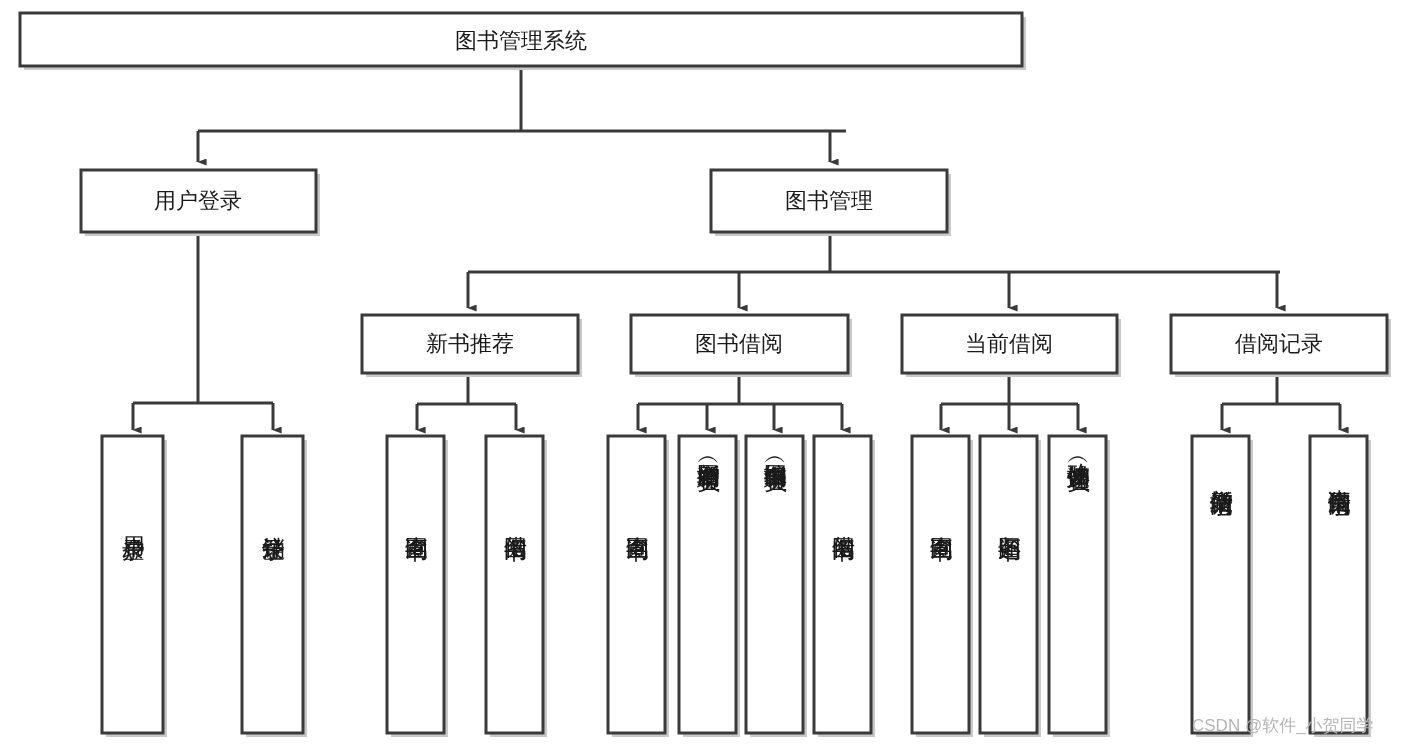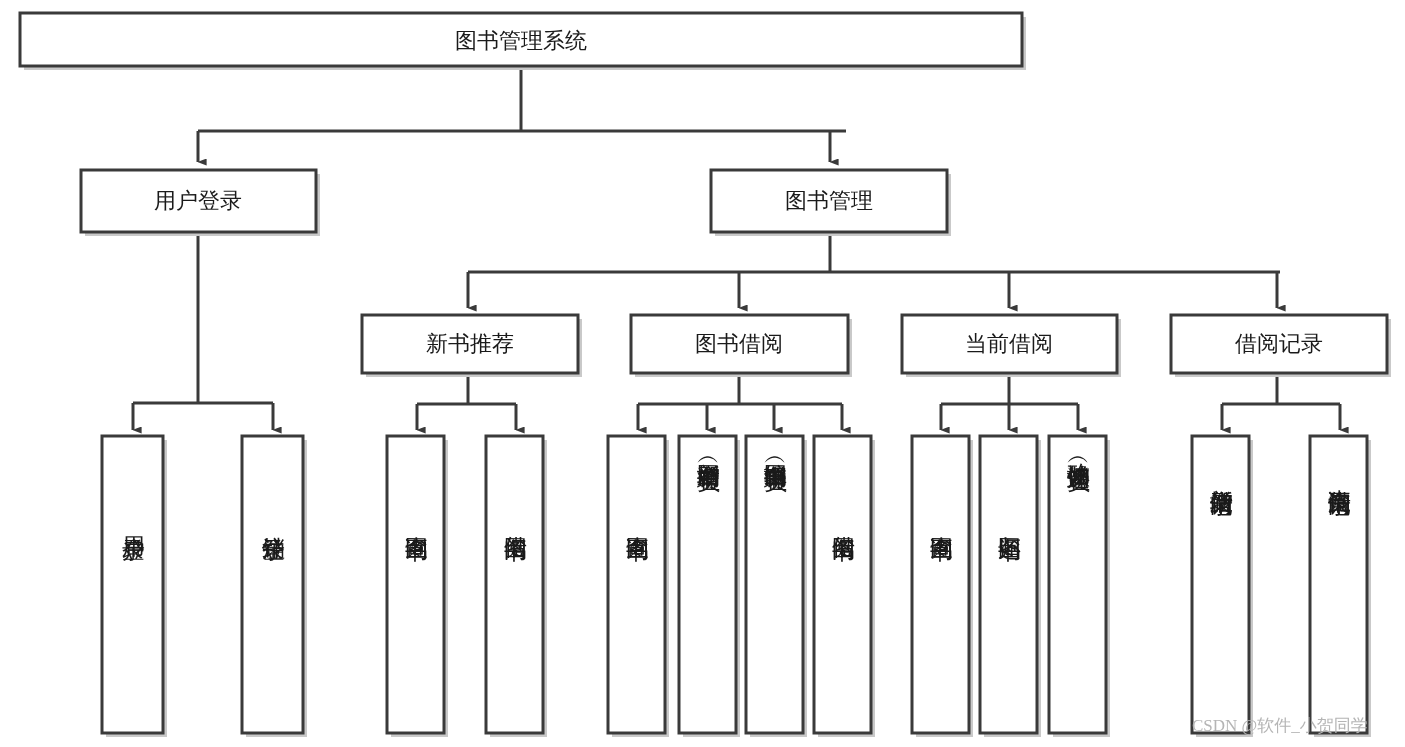--- a/index.html
+++ b/index.html
@@ -27,21 +27,21 @@
     letter-spacing:1px;
     font-family:"DejaVu Sans","Liberation Sans",sans-serif;
     white-space:nowrap;
     pointer-events:none;
   }
   .watermark{
     position:absolute;
     left:1192px;top:714px;
     font-size:17px;
     color:#b5b5b5;
-    font-family:Liberation Serif, serif;
+    font-family:Liberation Sans, sans-serif;
     white-space:nowrap;
   }
 </style>
 </head>
 <body>
 
 <div id="diagram-root">
 
   <svg class="diagram-canvas" viewBox="0 0 1405 747">
     <defs>

